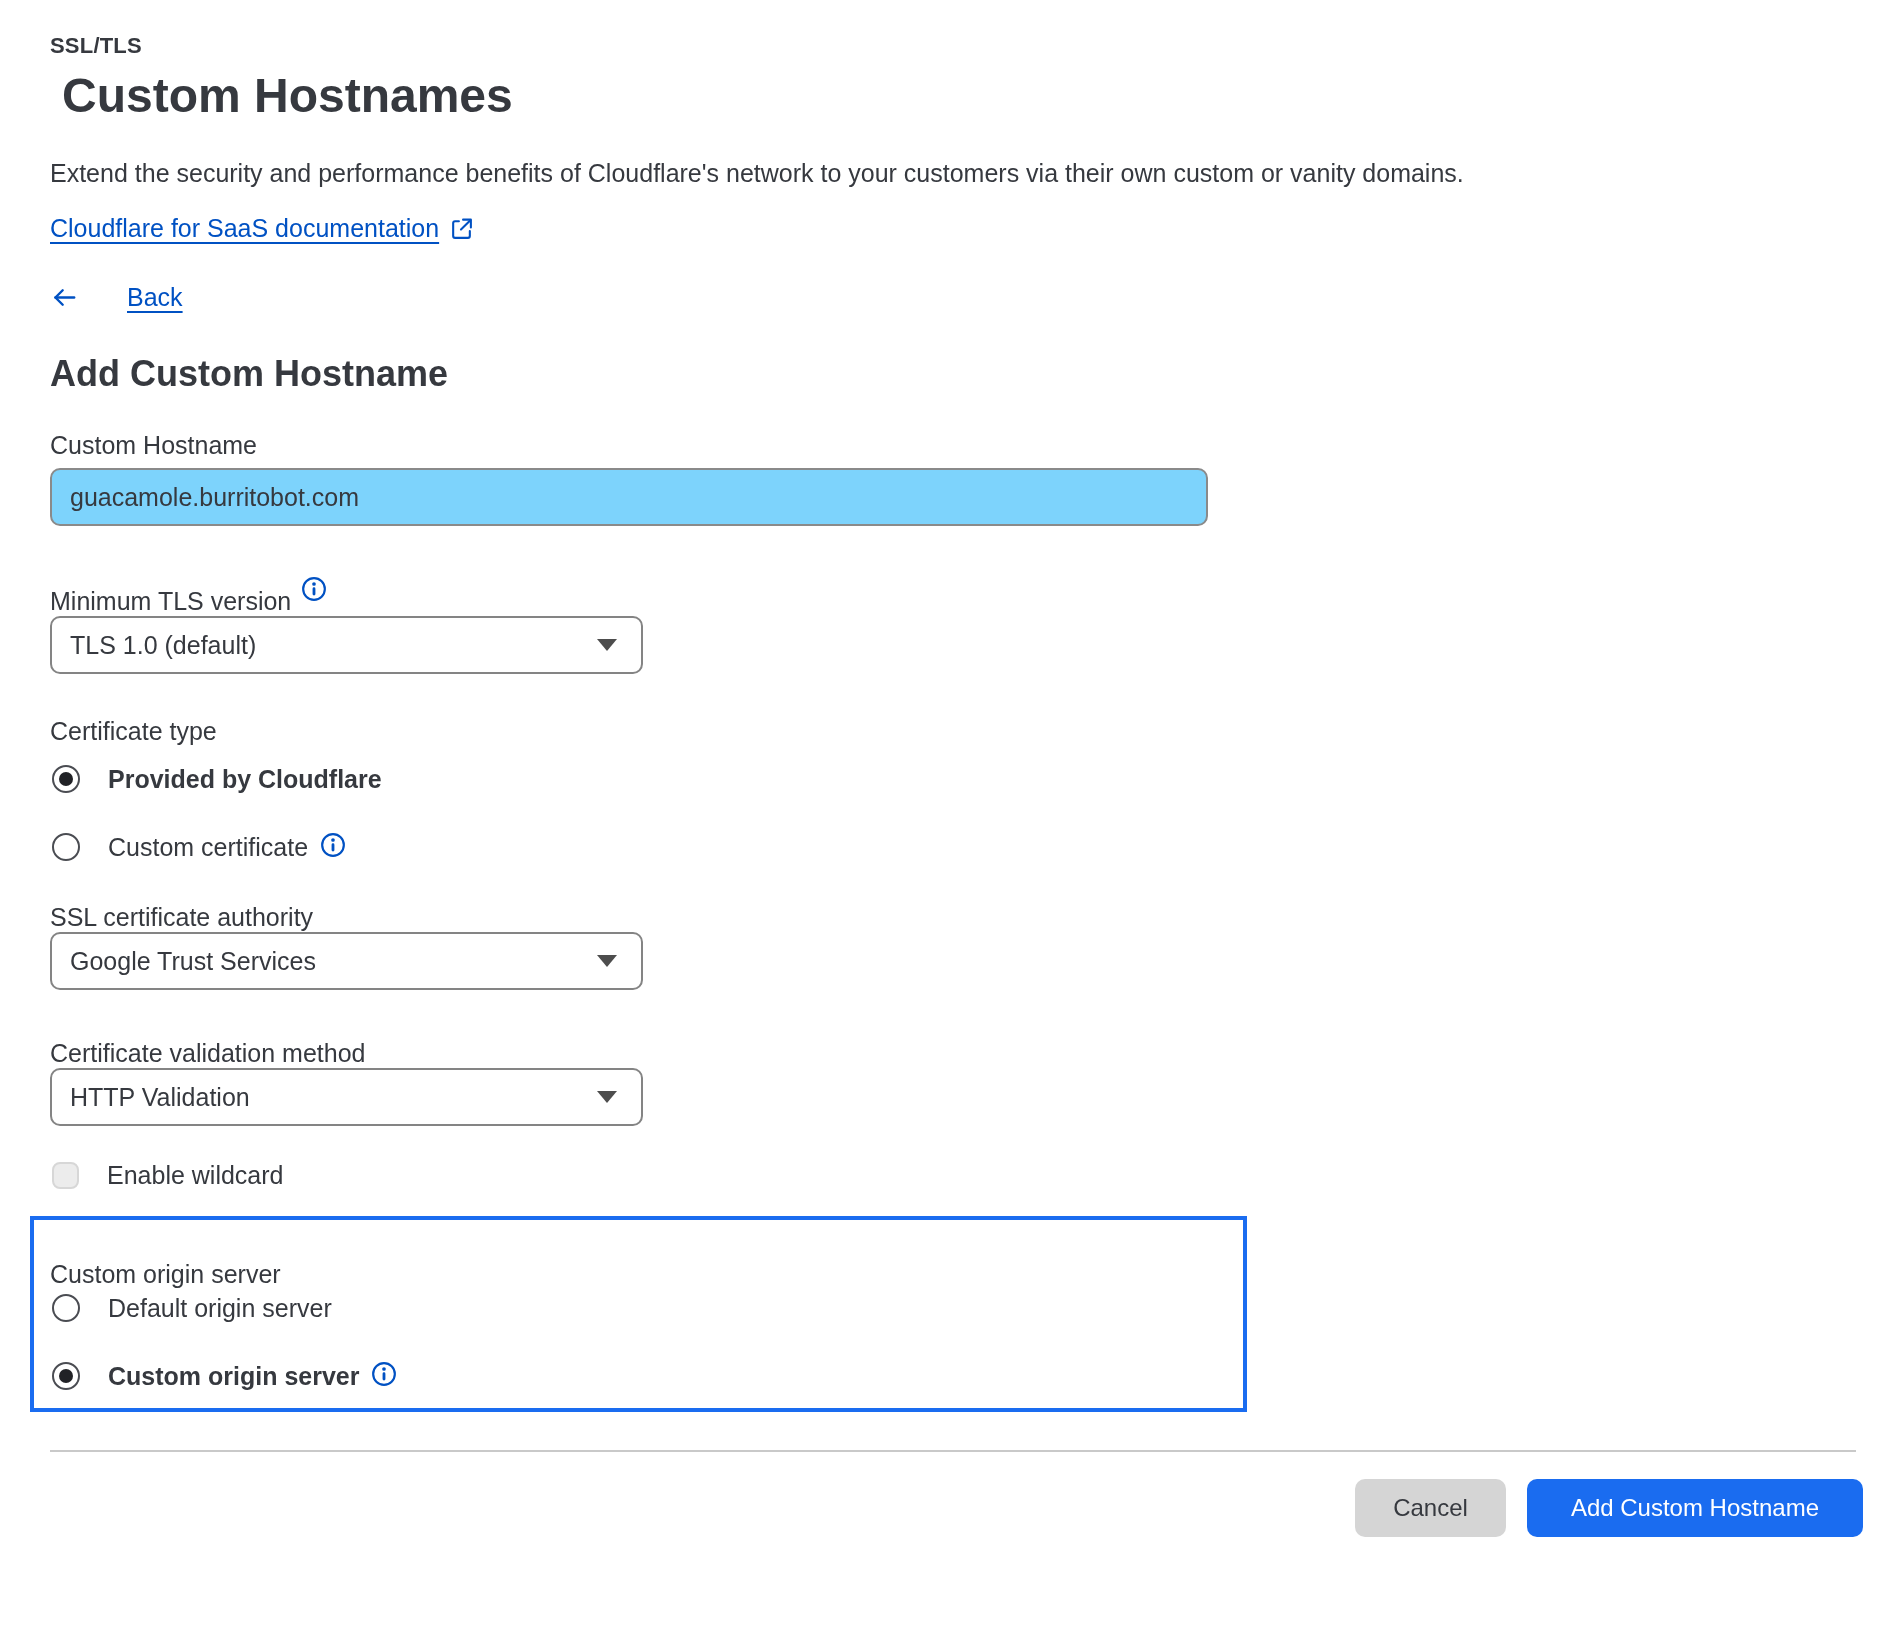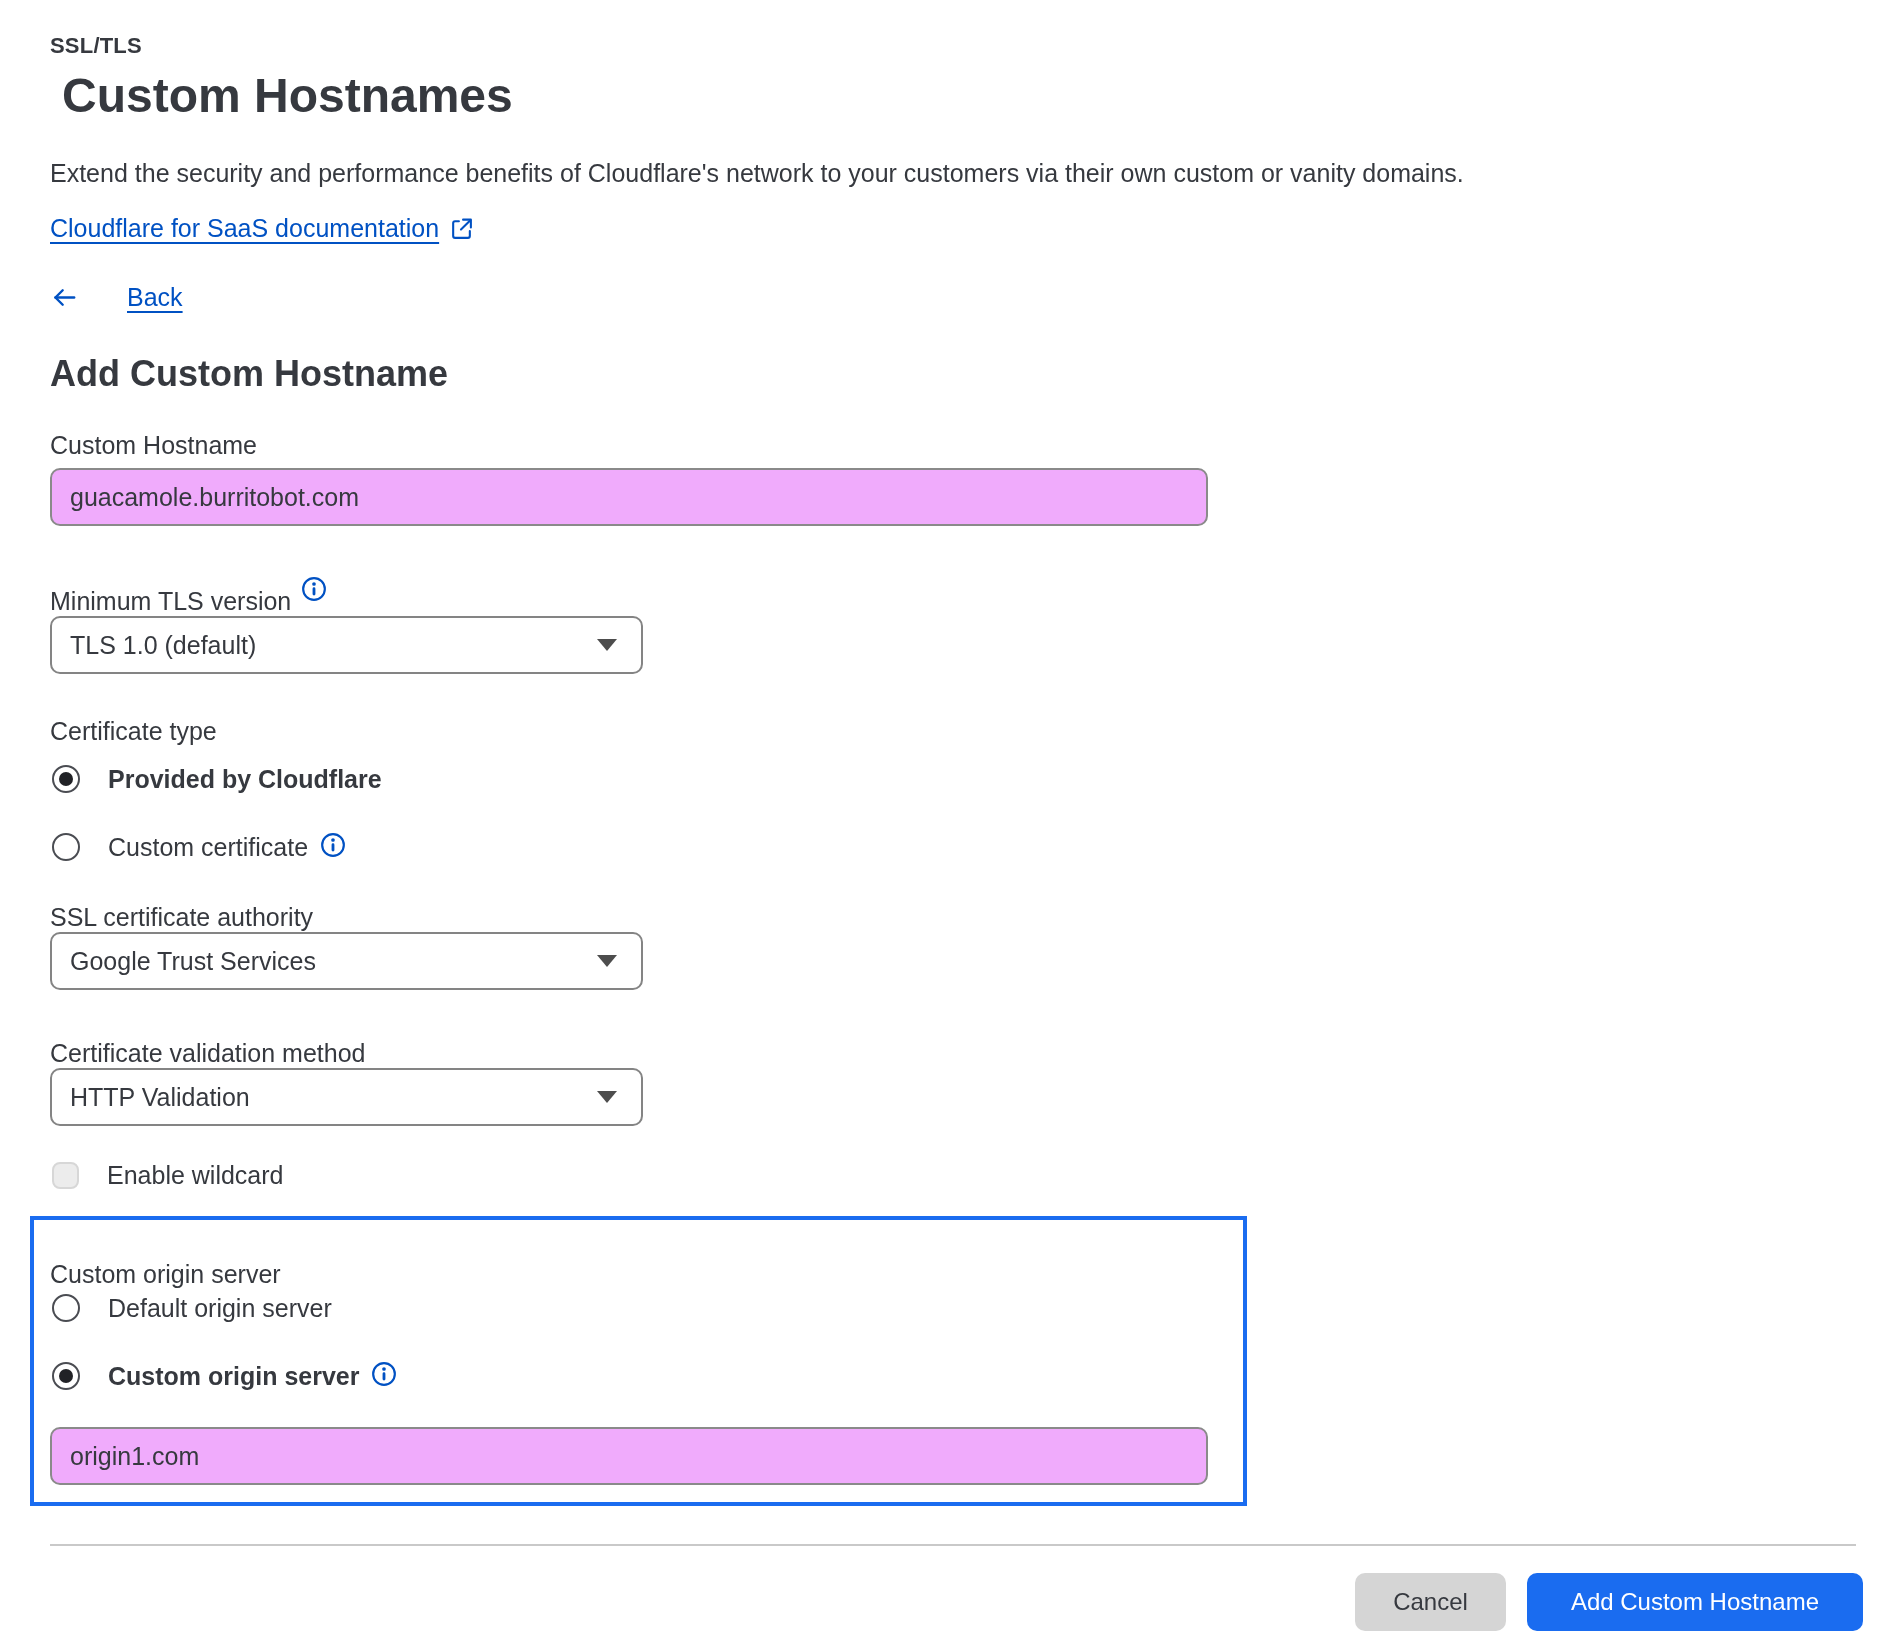--- a/index.html
+++ b/index.html
@@ -29,21 +29,21 @@
   .field-label { font-size: 25px; line-height: 30px; margin-top: 20px; }
   .label-row { display: flex; align-items: center; gap: 10px; }
   .mt-label1 { margin-top: 36px; }
 
   .text-input {
     display: block; width: 1158px; height: 58px;
     margin-top: 8px;
     border: 2px solid #8a8a8a; border-radius: 10px;
     font-family: "Liberation Sans", sans-serif;
     font-size: 25px; color: #36393f;
-    padding: 0 18px; background: #f0abfc; outline: none;
+    padding: 0 18px; background: #7dd3fc; outline: none;
   }
 
   .select {
     width: 593px; height: 58px; 
     border: 2px solid #848484; border-radius: 10px;
     display: flex; align-items: center; justify-content: space-between;
     padding: 0 24px 0 18px; cursor: pointer; background: #fff;
   }
   .select-value { font-size: 25px; color: #36393f; }
   .caret {
@@ -197,21 +197,20 @@
       <span class="option-label bold">Custom origin server</span>
       <span style="margin-left:-16px;">
         <svg width="26" height="26" viewBox="0 0 24 24">
           <circle cx="12" cy="12" r="10" fill="none" stroke="#0051c3" stroke-width="2"></circle>
           <circle cx="12" cy="7.4" r="1.7" fill="#0051c3"></circle>
           <rect x="10.7" y="10.4" width="2.6" height="7.6" rx="1.3" fill="#0051c3"></rect>
         </svg>
       </span>
     </div>
 
-    <input class="text-input" type="text" readonly="" value="origin1.com" style="">
   </div>
 
   <div class="divider"></div>
 
   <div class="footer-row">
     <button class="btn btn-cancel">Cancel</button>
     <button class="btn btn-primary">Add Custom Hostname</button>
   </div>
 
 </div>

